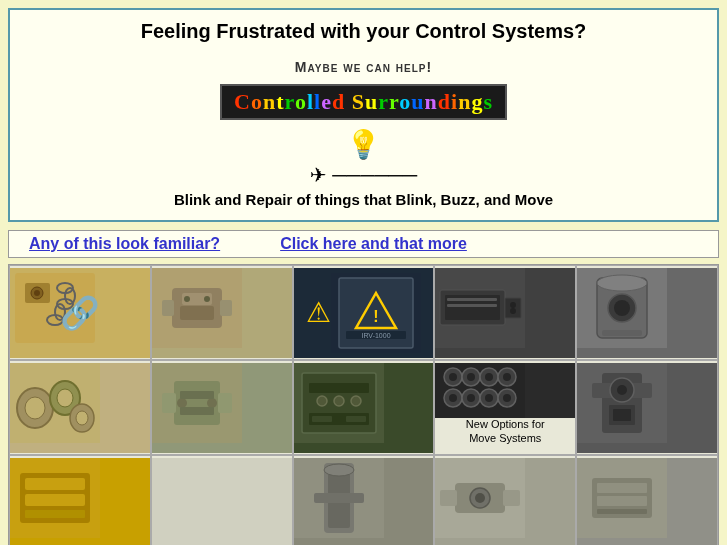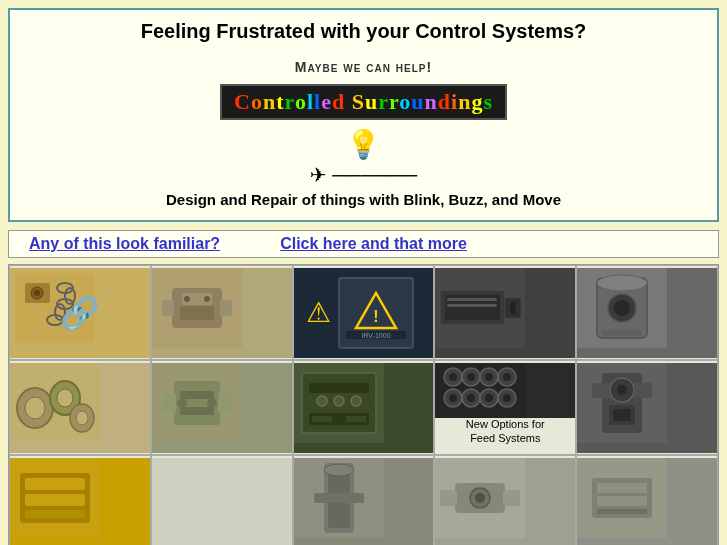--- a/index.html
+++ b/index.html
@@ -181,21 +181,21 @@
       <span class="brand-logo-text">
         <span class="c1">C</span><span class="c2">o</span><span class="c3">n</span><span class="c4">t</span><span class="c5">r</span><span class="c6">o</span><span class="c7">l</span><span class="c8">l</span><span class="c9">e</span><span class="c1">d</span>
         <span style="color:#888"> </span>
         <span class="c3">S</span><span class="c4">u</span><span class="c5">r</span><span class="c6">r</span><span class="c7">o</span><span class="c8">u</span><span class="c9">n</span><span class="c1">d</span><span class="c2">i</span><span class="c3">n</span><span class="c4">g</span><span class="c5">s</span>
       </span>
     </div>
     <div style="margin: 4px 0;">
       <span class="lightbulb-icon">💡</span>
       <span class="plane-divider">✈ ──────</span>
     </div>
-    <div class="header-tagline">Design and Repair of things with Blink, Buzz, and Move</div>
+    <div class="header-tagline">Blink and Repair of things that Blink, Buzz, and Move</div>
   </div>
 
   <div class="links-section">
     <a href="#">Any of this look familiar?</a>
     <a href="#">Click here and that more</a>
   </div>
 
   <div class="products-grid-wrapper">
     <div class="products-grid">
 
@@ -347,21 +347,21 @@
             <circle cx="18" cy="35" r="4" fill="#252525"></circle>
             <circle cx="36" cy="35" r="9" fill="#404040" stroke="#606060" stroke-width="1.5"></circle>
             <circle cx="36" cy="35" r="4" fill="#252525"></circle>
             <circle cx="54" cy="35" r="9" fill="#404040" stroke="#606060" stroke-width="1.5"></circle>
             <circle cx="54" cy="35" r="4" fill="#252525"></circle>
             <circle cx="72" cy="35" r="9" fill="#404040" stroke="#606060" stroke-width="1.5"></circle>
             <circle cx="72" cy="35" r="4" fill="#252525"></circle>
           </svg>
         </div>
         <div class="cell-label" style="position:relative; padding: 3px 2px; white-space: pre-line; font-size:11px;">New Options for
-Feed Systems</div>
+Move Systems</div>
       </div>
 
       <div class="grid-cell">
         <div class="thumb" style="background:#585858;">
           <svg width="90" height="80" viewBox="0 0 90 80">
             <rect x="0" y="0" width="90" height="80" fill="#606060"></rect>
 
             <rect x="25" y="10" width="40" height="60" fill="#484848" rx="3"></rect>
             <rect x="15" y="20" width="60" height="15" fill="#505050" rx="2"></rect>
             <circle cx="45" cy="27" r="12" fill="#3a3a3a" stroke="#606060" stroke-width="1.5"></circle>

